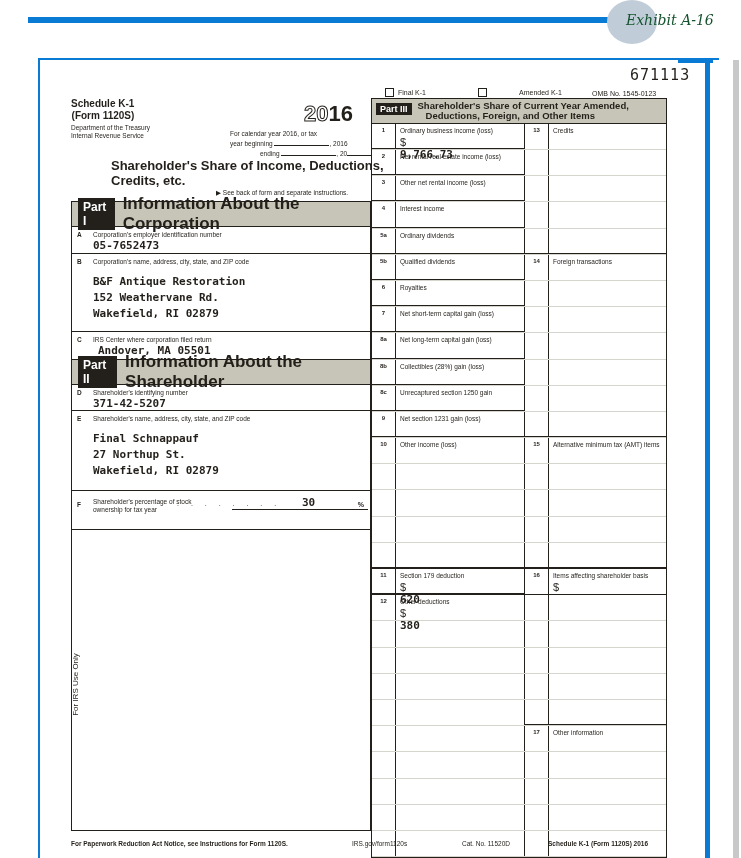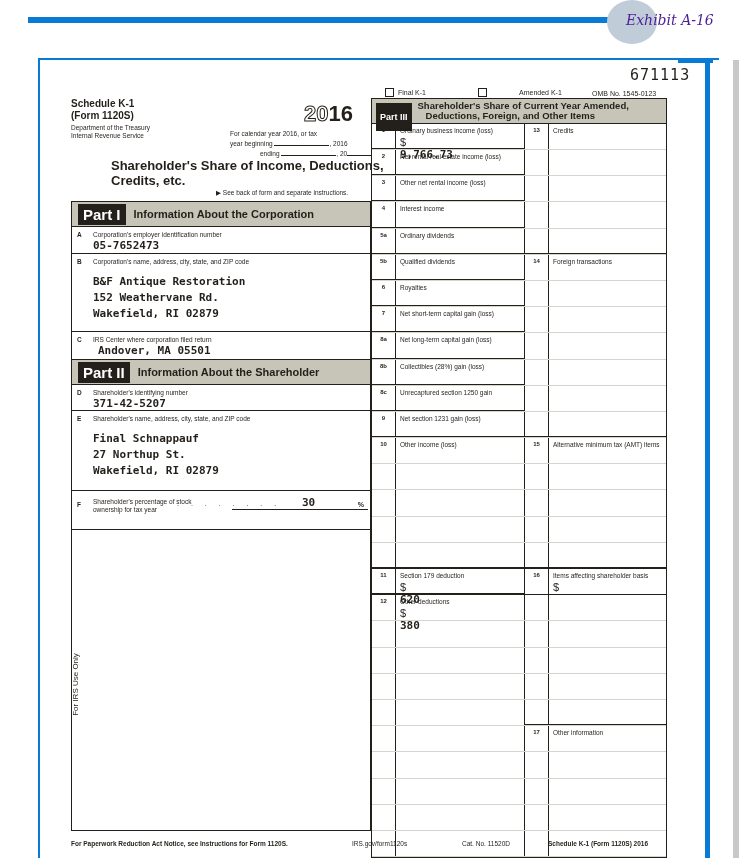--- a/index.html
+++ b/index.html
@@ -1,60 +1,60 @@
 <!DOCTYPE html>
 <html><head>
 <meta charset="utf-8">
 <style>
   * { box-sizing: border-box; margin: 0; padding: 0; }
   html, body { width: 741px; height: 858px; overflow: hidden; background: #fff; }
   body { position: relative; font-family: "Liberation Sans", sans-serif; color: #231f1a; }
 
   .top-bar { position: absolute; left: 28px; top: 17px; width: 600px; height: 6px; background: #0a7bd4; }
   .exhibit-circle { position: absolute; left: 607px; top: 0; width: 50px; height: 44px; border-radius: 50%; background: #c0cdd9; }
-  .exhibit-label { position: absolute; left: 626px; top: 12px; font-family: "DejaVu Serif", serif; font-style: italic; font-size: 14px; color: #4c1d95; }
+  .exhibit-label { position: absolute; left: 626px; top: 12px; font-family: "DejaVu Serif", serif; font-style: italic; font-size: 14px; color: #14532d; }
 
   .frame { position: absolute; left: 38px; top: 58px; width: 681px; height: 800px; border-left: 2px solid #0a7bd4; border-top: 2px solid #0a7bd4; }
   .frame-corner { position: absolute; left: 705px; top: 60px; width: 8px; height: 798px; border-left: 5px solid #0a7bd4; }
   .frame-corner-top { position: absolute; left: 678px; top: 58px; width: 35px; height: 5px; background: #0a7bd4; }
   .right-gutter { position: absolute; left: 733px; top: 60px; width: 6px; height: 798px; background: #c8c8c8; }
 
   .code-num { position: absolute; left: 630px; top: 66px; font-family: "DejaVu Sans Mono", monospace; font-size: 15px; letter-spacing: 1px; }
   .omb { position: absolute; left: 592px; top: 90px; font-size: 7px; }
   .chk { position: absolute; top: 88px; display: flex; align-items: center; font-size: 7px; }
   .chk .box { width: 9px; height: 9px; border: 1px solid #231f1a; margin-right: 4px; }
 
-  .sched-title { position: absolute; left: 71px; top: 98px; font-size: 10px; font-weight: bold; line-height: 12px; }
+  .sched-title { position: absolute; left: 71px; top: 98px; font-size: 10px; font-weight: bold; line-height: 12px; text-align: right; }
   .dept { position: absolute; left: 71px; top: 124px; font-size: 6.5px; line-height: 8px; }
   .year { position: absolute; left: 304px; top: 101px; font-size: 22px; font-weight: bold; }
   .year .outline { color: #fff; -webkit-text-stroke: 1px #231f1a; }
   .calyr { position: absolute; left: 230px; top: 129px; font-size: 6.5px; line-height: 10px; }
   .calyr .blank { display: inline-block; width: 55px; border-bottom: 1px solid #231f1a; }
   .main-title { position: absolute; left: 71px; top: 158px; font-size: 13px; font-weight: bold; line-height: 15px; margin-left: 40px; }
   .see-back { position: absolute; left: 216px; top: 189px; font-size: 6.5px; }
 
   .left-col { position: absolute; left: 71px; top: 201px; width: 300px; height: 630px; border-left: 1px solid #231f1a; border-right: 1px solid #231f1a; border-bottom: 1px solid #231f1a; }
   .part-hdr { height: 26px; background: #c7c5b7; border-top: 1.5px solid #231f1a; border-bottom: 1px solid #231f1a; display: flex; align-items: center; padding-left: 6px; }
-  .part-tag { background: #231f1a; color: #fff; font-weight: bold; font-size: 15px; padding: 2px 5px; margin-right: 8px; }
-  .part-title { font-size: 11px; font-weight: bold; }
+  .part-tag { background: #231f1a; color: #fff; font-weight: bold; font-size: 12px; padding: 2px 5px; margin-right: 8px; }
+  .part-title { font-size: 17px; font-weight: bold; }
   .lrow { position: relative; border-bottom: 1px solid #231f1a; }
   .lrow .letter { position: absolute; left: 5px; top: 4px; font-size: 6.5px; font-weight: bold; }
   .lrow .lbl { position: absolute; left: 21px; top: 4px; font-size: 6.5px; }
   .hand { font-family: "DejaVu Sans Mono", monospace; font-weight: bold; font-size: 11px; }
   .lrow .val { position: absolute; left: 21px; top: 12px; }
   .lrow .addr { position: absolute; left: 21px; top: 20px; line-height: 16px; }
   .pct-line { position: absolute; left: 160px; top: 11px; width: 136px; border-bottom: 1px solid #231f1a; height: 11px; }
   .pct-val { position: absolute; left: 70px; top: -3px; }
   .pct-sign { position: absolute; right: 4px; top: 2px; font-size: 7px; font-weight: bold; }
   .dots { position: absolute; left: 105px; top: 13px; font-size: 7px; letter-spacing: 5px; }
   .irs-use { position: absolute; left: -28px; top: 150px; transform: rotate(-90deg); font-size: 8px; white-space: nowrap; }
 
   .right-col { position: absolute; left: 371px; top: 98px; width: 296px; }
   .p3-hdr { height: 26px; background: #c7c5b7; border: 1px solid #231f1a; display: flex; align-items: flex-start; padding: 2px 0 0 4px; }
-  .p3-hdr .part-tag { font-size: 9px; padding: 9px 4px; margin-right: 6px; margin-top: 2px; }
+  .p3-hdr .part-tag { font-size: 9px; padding: 1px 4px; margin-right: 6px; margin-top: 2px; }
   .p3-hdr .part-title { font-size: 9.5px; line-height: 10px; }
   .grid { position: relative; border-left: 1px solid #231f1a; border-right: 1px solid #231f1a; }
   .grow { position: relative; height: 26.2px; border-bottom: 1px solid #d6d5cd; }
   .grow.dark { border-bottom-color: #231f1a; }
   .c-num { position: absolute; left: 0; top: 0; width: 24px; height: 100%; border-right: 1px solid #231f1a; font-size: 6px; font-weight: bold; text-align: center; padding-top: 3px; }
   .c-lbl { position: absolute; left: 24px; top: 0; width: 129px; height: 100%; border-right: 1px solid #231f1a; font-size: 6.5px; padding: 3px 0 0 4px; }
   .c-num2 { position: absolute; left: 153px; top: 0; width: 24px; height: 100%; border-right: 1px solid #231f1a; font-size: 6px; font-weight: bold; text-align: center; padding-top: 3px; }
   .c-lbl2 { position: absolute; left: 177px; top: 0; right: 0; height: 100%; font-size: 6.5px; padding: 3px 0 0 4px; white-space: nowrap; overflow: hidden; }
   .amt { position: absolute; left: 4px; top: 12px; font-size: 11px; }
   .amt .dollar { font-family: "Liberation Sans", sans-serif; font-weight: normal; }

